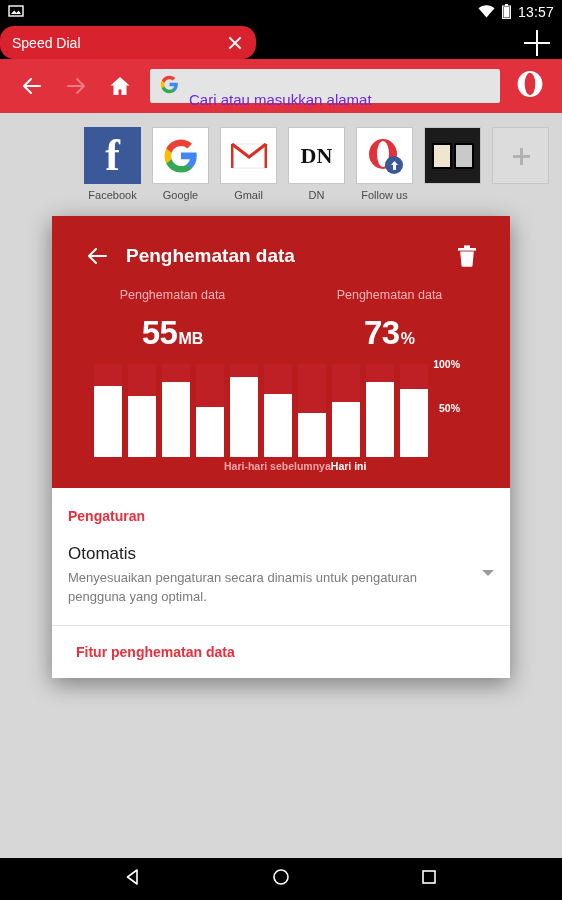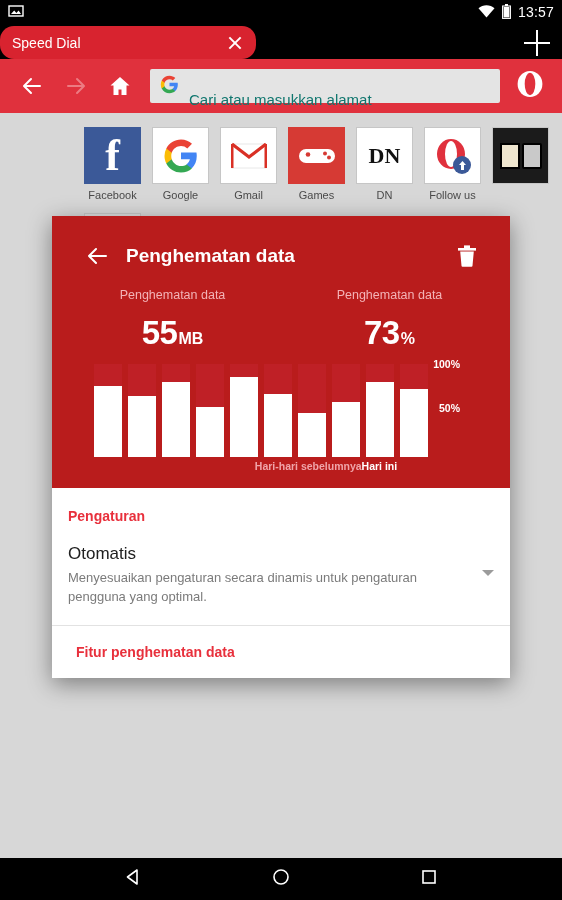--- a/index.html
+++ b/index.html
@@ -55,21 +55,21 @@
     background: #e0313d; display: flex; align-items: center; padding: 0 12px; gap: 4px;
   }
   .tb-icon {
     width: 40px; height: 40px; display: flex; align-items: center; justify-content: center;
     flex: none;
   }
   .urlbar {
     flex: 1; height: 34px; background: #e4e4e4; border-radius: 2px;
     display: flex; align-items: center; padding: 0 10px; gap: 10px; margin: 0 6px;
   }
-  .url-placeholder { color: #0f766e; font-size: 15px; margin-top: 26px; }
+  .url-placeholder { color: #6d28d9; font-size: 15px; margin-top: 26px; }
   .opera-btn { width: 40px; height: 40px; display: flex; align-items: center; justify-content: center; }
 
   
   .page { position: absolute; top: 113px; left: 0; width: 562px; height: 745px; background: #d7d7d7; }
   .dialgrid {
     display: flex; flex-wrap: wrap; gap: 0 11px; padding: 14px 0 0 84px;
   }
   .dialcell { width: 57px; text-align: center; margin-bottom: 12px; }
   .dialtile {
     width: 57px; height: 57px; background: #fff; border: 1px solid #c6c6c6;
@@ -112,21 +112,21 @@
   .chartwrap { position: relative; height: 118px; margin: 4px 18px 0 30px; }
   .chart { position: absolute; left: 0; right: 52px; top: 6px; height: 93px;
            display: flex; align-items: flex-end; justify-content: space-between; }
   .bar { width: 28px; height: 100%; position: relative; background: #bf2026; }
   .bar .fill { position: absolute; left: 0; bottom: 0; width: 100%; background: #fff; }
   .axis { position: absolute; right: 16px; top: 0; width: 50px; height: 99px; }
   .axis span { position: absolute; right: 4px; color: #fff; font-size: 10.5px; font-weight: bold; }
   .ax100 { top: 0px; }
   .ax50  { top: 44px; }
   .xlabels { position: absolute; left: 0; right: 52px; bottom: 4px; display: flex;
-             justify-content: center; align-items: baseline; }
+             justify-content: flex-start; align-items: baseline; }
   .xl-prev { color: #f0a4a9; font-size: 10.5px; font-weight: bold; margin-left: 130px; }
   .xl-today { color: #fff; font-size: 10.5px; font-weight: bold; }
 
   
   .dlg-body { background: #fff; }
   .sec-head { color: #e8303c; font-size: 14px; font-weight: bold; padding: 20px 16px 10px 16px; }
   .row {
     display: flex; align-items: flex-start; padding: 10px 16px 18px 16px; position: relative;
   }
   .row-main { flex: 1; padding-right: 20px; }
@@ -246,31 +246,20 @@
         <div class="dialtile">
           <svg width="36" height="28" viewBox="0 0 36 28">
             <rect x="1" y="2" width="34" height="24" fill="#fff" stroke="#e8e8e8"></rect>
             <path d="M1 2l17 13L35 2" fill="none" stroke="#d93025" stroke-width="3.2"></path>
             <path d="M1 2v24M35 2v24" stroke="#d93025" stroke-width="3"></path>
           </svg>
         </div>
         <div class="diallabel">Gmail</div>
       </div>
 
-      <div class="dialcell">
-        <div class="dialtile tile-games">
-          <svg width="38" height="24" viewBox="0 0 38 24">
-            <rect x="1" y="5" width="36" height="14" rx="7" fill="#fff"></rect>
-            <circle cx="10" cy="10.5" r="2.3" fill="#d63a34"></circle>
-            <circle cx="27" cy="9.5" r="2" fill="#d63a34"></circle>
-            <circle cx="31" cy="13.5" r="2" fill="#d63a34"></circle>
-          </svg>
-        </div>
-        <div class="diallabel">Games</div>
-      </div>
 
       <div class="dialcell">
         <div class="dialtile tile-dn">
           <span>DN</span>
         </div>
         <div class="diallabel">DN</div>
       </div>
 
       <div class="dialcell">
         <div class="dialtile">

